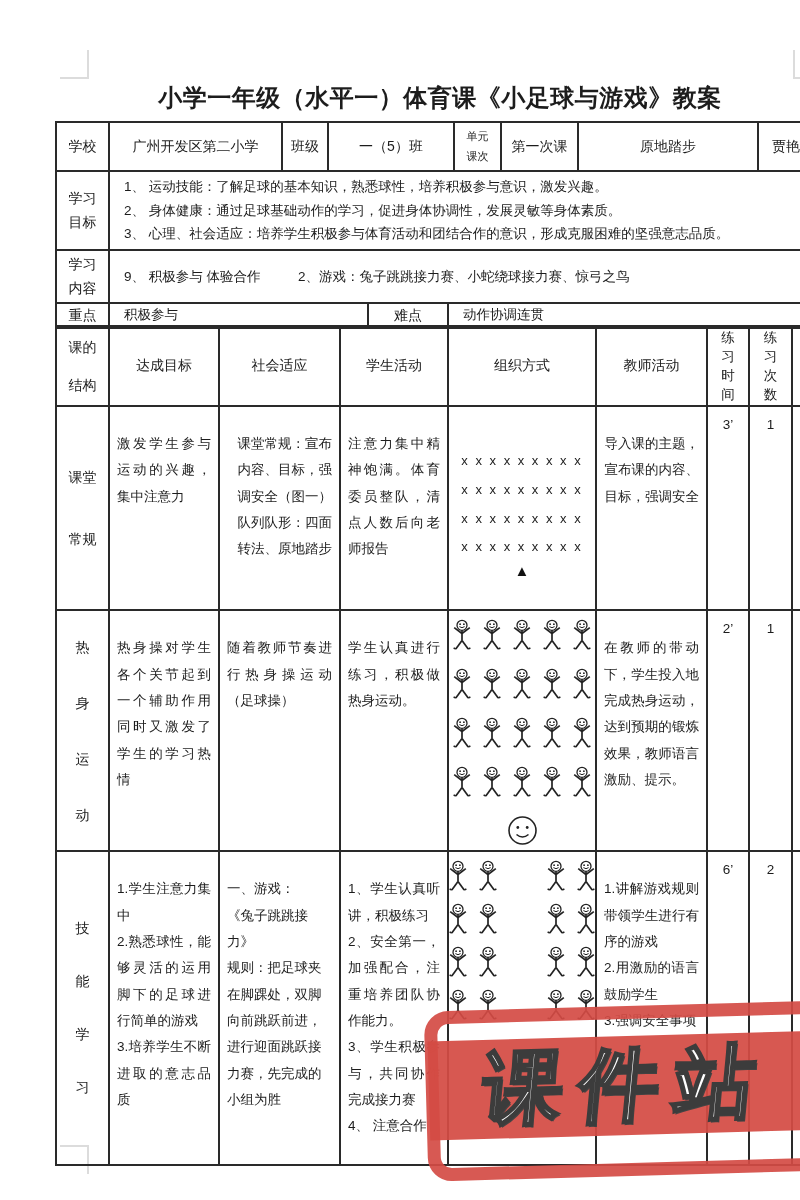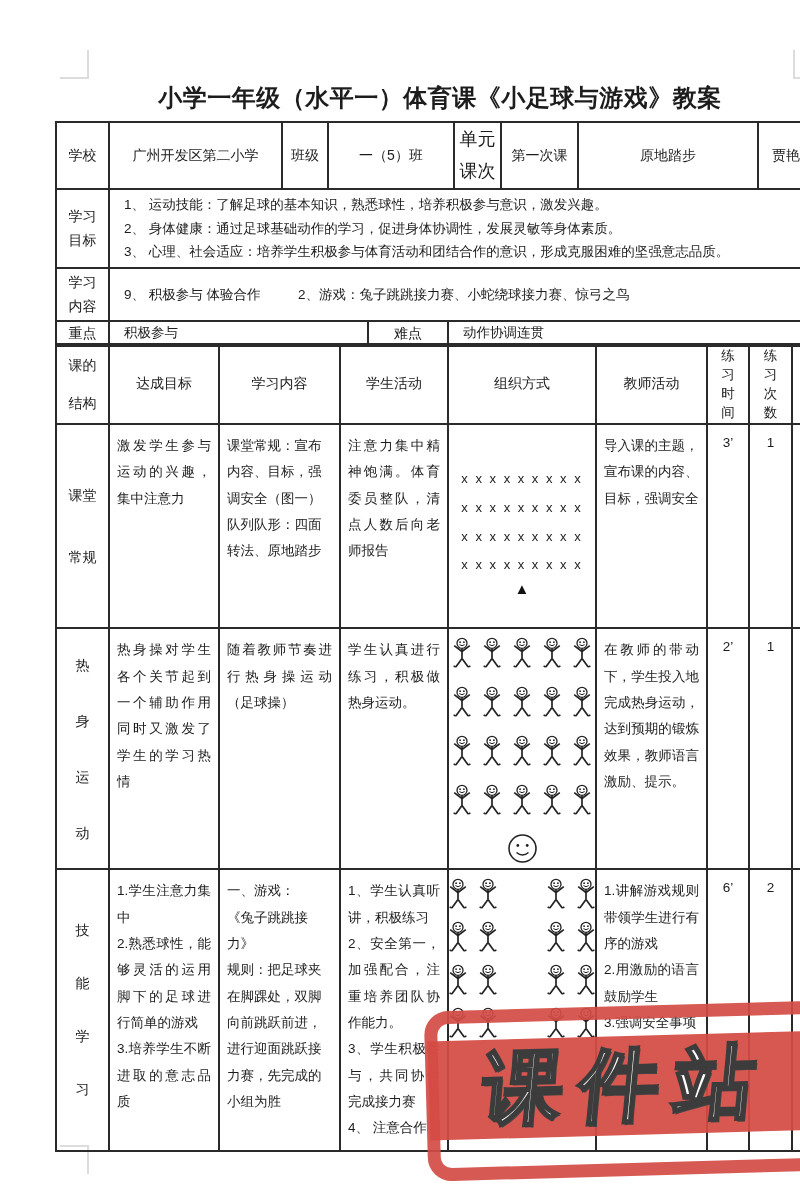--- a/index.html
+++ b/index.html
@@ -16,31 +16,31 @@
 
   .tables{position:absolute;left:15px;top:121px;width:772px;}
   table{border-collapse:collapse;table-layout:fixed;width:772px;}
   table+table{margin-top:-2px;}
   td{border:2px solid #2a2a2a;overflow:hidden;box-sizing:border-box;}
 
   .lab{text-align:center;vertical-align:middle;font-size:14px;white-space:pre-line;line-height:1.75;}
   .txt{font-size:13.5px;padding:3px 14px;vertical-align:middle;line-height:1.75;}
   .pre{white-space:pre;}
   .prelines{white-space:pre-line;}
-  .ctr{text-align:left;}
+  .ctr{text-align:right;}
   .just{text-align:justify;}
 
   
   .hdr{text-align:center;vertical-align:middle;font-size:14px;}
   .vhdr{text-align:center;vertical-align:middle;font-size:13.5px;white-space:pre-line;line-height:19px;}
   .stage{text-align:center;vertical-align:middle;font-size:14px;white-space:pre-line;}
   .st1{line-height:62px;}
   .st2{line-height:56px;}
   .st3{line-height:53px;}
-  .cell{vertical-align:top;padding:8px 7px;font-size:13.5px;line-height:1.95;white-space:pre-line;}
+  .cell{vertical-align:top;padding:24px 7px;font-size:13.5px;line-height:1.95;white-space:pre-line;}
   .num{vertical-align:top;text-align:center;padding-top:10px;font-size:13.5px;}
 
   .orgx{vertical-align:top;text-align:center;padding-top:12px;font-size:13px;line-height:2.2;
         letter-spacing:2px;white-space:pre-line;}
   .tri{display:block;font-size:15px;letter-spacing:0;line-height:1.2;color:#111;}
 
   .figcell{vertical-align:top;padding:6px 0 0 0;}
   .figwrap{display:flex;flex-direction:column;align-items:center;}
   .figrow{display:flex;align-items:flex-start;}
   .figgroup{display:flex;}
@@ -79,21 +79,21 @@
           <col style="width:77px">
           <col style="width:180px">
           <col style="width:70px">
         </colgroup>
       <tbody>
           <tr style="height:49px">
         <td class="lab">学校</td>
         <td class="lab">广州开发区第二小学</td>
         <td class="lab">班级</td>
         <td class="lab">一（5）班</td>
-        <td class="lab" style="font-size:18px">单元
+        <td class="lab" style="font-size:11px">单元
 课次</td>
         <td class="lab">第一次课</td>
         <td class="lab">原地踏步</td>
         <td class="lab">贾艳超</td>
       </tr>
     </tbody>
       </table>
 
     <table>
       <colgroup>
@@ -152,21 +152,21 @@
           <col style="width:111px">
           <col style="width:42px">
           <col style="width:43px">
           <col style="width:36px">
         </colgroup>
       <tbody>
           <tr style="height:62px">
         <td class="hdr prelines" style="line-height:38px">课的
 结构</td>
         <td class="hdr">达成目标</td>
-        <td class="hdr">学习内容</td>
+        <td class="hdr">社会适应</td>
         <td class="hdr">学生活动</td>
         <td class="hdr">组织方式</td>
         <td class="hdr">教师活动</td>
         <td class="vhdr">练
 习
 时
 间</td>
         <td class="vhdr">练
 习
 次

